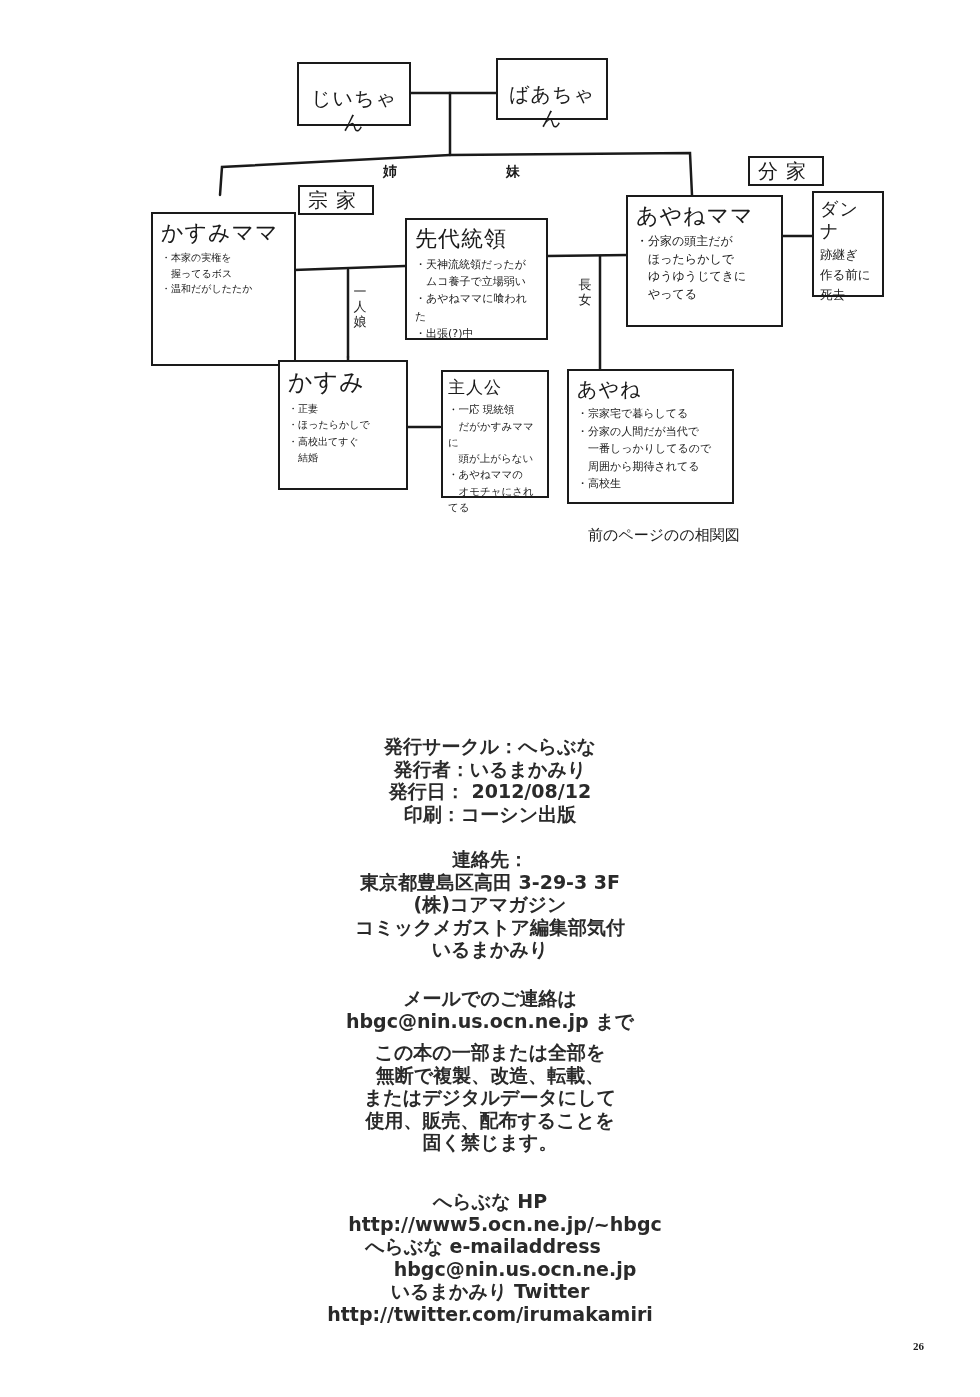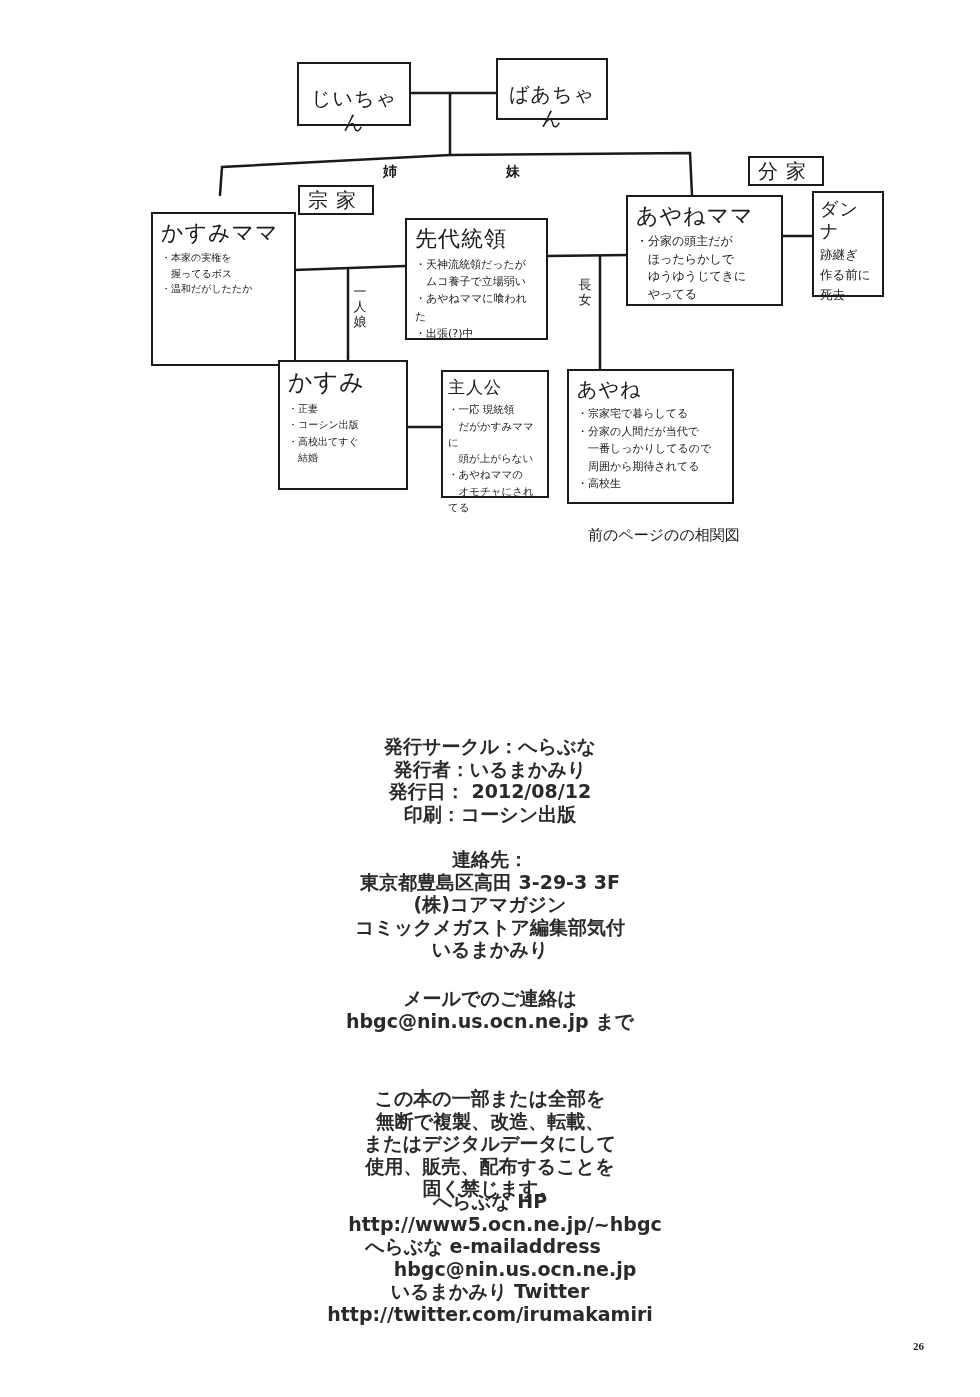--- a/index.html
+++ b/index.html
@@ -28,21 +28,21 @@
   .rel.vertical { width: 16px; text-align: center; font-weight: normal; font-size: 13px; }
   .caption { position: absolute; font-size: 15px; left: 588px; top: 526px; }
   .colophon {
     position: absolute; left: 0; width: 980px; text-align: center;
     font-family: "DejaVu Sans", sans-serif; font-weight: bold; color: #2a2a2a;
   }
   .colophon .l { display: block; font-size: 19px; line-height: 22.5px; white-space: nowrap; }
   .pub { top: 735px; }
   .contact { top: 848px; }
   .mail { top: 987px; }
-  .rights { top: 1087px; }
+  .rights { top: 1042px; font-family: Liberation Serif, serif; }
   .links { top: 1190px; }
   .page-num { position: absolute; left: 913px; top: 1340px; font-size: 11px; font-weight: bold; font-family: Liberation Serif, serif; }
 </style>
 </head>
 <body>
 
 <div class="diagram">
   <svg width="980" height="560">
     <g stroke="#1a1a1a" stroke-width="2.5" fill="none" stroke-linecap="round">
 
@@ -94,21 +94,21 @@
       <span class="line">・天神流統領だったが</span>
       <span class="line">　ムコ養子で立場弱い</span>
       <span class="line">・あやねママに喰われた</span>
       <span class="line">・出張(?)中</span>
     </div>
   </div>
 
   <div class="rel vertical" style="left:352px;top:285px;">一人娘</div>
   <div class="rel vertical" style="left:577px;top:278px;">長女</div>
 
-  <div class="box" style="left:626px;top:195px;width:157px;height:111px;">
+  <div class="box" style="left:626px;top:195px;width:157px;height:132px;">
     <div class="name">あやねママ</div>
     <div class="note" style="font-size:12px;line-height:1.45;">
       <span class="line">・分家の頭主だが</span>
       <span class="line">　ほったらかしで</span>
       <span class="line">　ゆうゆうじてきに</span>
       <span class="line">　やってる</span>
     </div>
   </div>
 
   <div class="box" style="left:812px;top:191px;width:72px;height:106px;padding:5px 6px;">
@@ -117,21 +117,21 @@
       <span class="line">跡継ぎ</span>
       <span class="line">作る前に</span>
       <span class="line">死去</span>
     </div>
   </div>
 
   <div class="box" style="left:278px;top:360px;width:130px;height:130px;">
     <div class="name" style="font-size:24px;">かすみ</div>
     <div class="note" style="line-height:1.65;">
       <span class="line">・正妻</span>
-      <span class="line">・コーシン出版</span>
+      <span class="line">・ほったらかしで</span>
       <span class="line">・高校出てすぐ</span>
       <span class="line">　結婚</span>
     </div>
   </div>
 
   <div class="box" style="left:441px;top:370px;width:108px;height:128px;padding:5px 5px;">
     <div class="name" style="font-size:17px;">主人公</div>
     <div class="note" style="font-size:10.5px;line-height:1.55;">
       <span class="line">・一応 現統領</span>
       <span class="line">　だがかすみママに</span>

